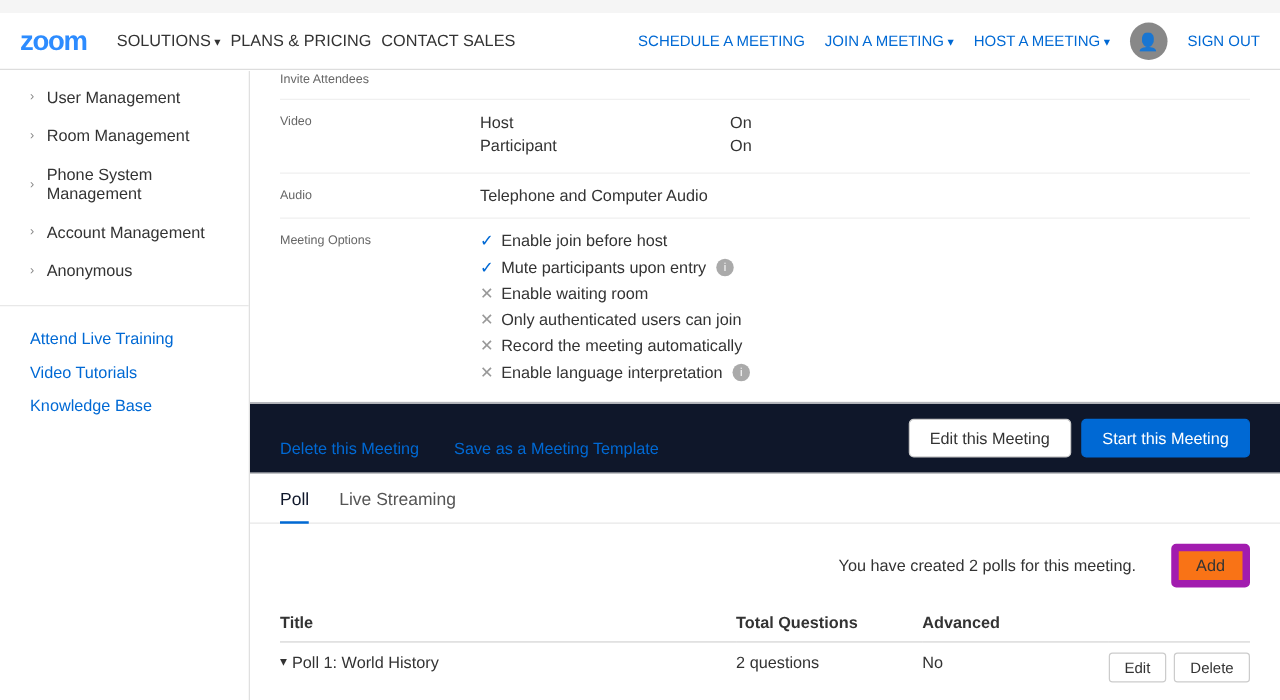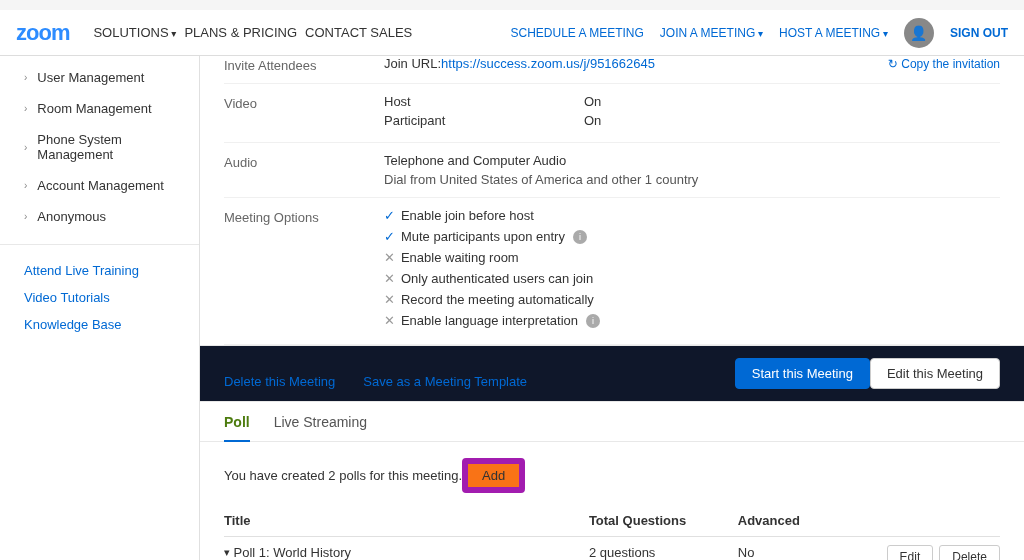--- a/index.html
+++ b/index.html
@@ -68,21 +68,21 @@
       display: flex;
       align-items: center;
       justify-content: center;
       color: #fff;
       font-size: 14px;
     }
     .signout-link {
       font-size: 12px;
       color: #0069d4;
       cursor: pointer;
-      font-weight: 700;
+      font-weight: 400;
     }
 
     
     .layout {
       display: flex;
       margin-top: 46px;
       min-height: calc(560px - 46px);
     }
 
     
@@ -137,21 +137,21 @@
     .details-row {
       display: flex;
       border-bottom: 1px solid #f0f0f0;
       padding: 10px 0;
       align-items: flex-start;
     }
     .details-label {
       width: 160px;
       flex-shrink: 0;
       color: #666;
-      font-size: 13px;
+      font-size: 10px;
       padding-top: 2px;
     }
     .details-value {
       flex: 1;
       font-size: 13px;
       color: #333;
     }
     .details-value .link {
       color: #0069d4;
       text-decoration: none;
@@ -248,34 +248,35 @@
     }
     .tab {
       padding: 12px 0 10px;
       font-size: 14px;
       cursor: pointer;
       color: #555;
       border-bottom: 2px solid transparent;
       margin-bottom: -1px;
     }
     .tab.active {
-      color: #4d7c0f;
+      color: #0f172a;
       border-bottom-color: #0069d4;
-      font-weight: 700;
+      font-weight: 400;
     }
 
     
     .poll-section {
       padding: 16px 24px;
     }
     .poll-info-bar {
       display: flex;
       align-items: center;
-      justify-content: flex-start;
+      justify-content: flex-end;
       margin-bottom: 12px;
+      gap: 28px;
     }
     .poll-info-text {
       font-size: 13px;
       color: #333;
     }
     .btn-add {
       padding: 4px 14px;
       border: 6px solid #a21caf;
       border-radius: 4px;
       background: #f97316;
@@ -375,51 +376,40 @@
     <a class="sidebar-link">Video Tutorials</a>
     <a class="sidebar-link">Knowledge Base</a>
   </aside>
 
   <main class="main-content">
 
     <div class="details-table">
 
       <div class="details-row">
         <div class="details-label">Invite Attendees</div>
-        <div class="details-value">
-          <div class="invite-row">
-            <span>Join URL: </span>
-            <a class="link">https://success.zoom.us/j/951662645</a>
-            <span class="copy-link">
-              <span>↻</span>
-              <span>Copy the invitation</span>
-            </span>
-          </div>
-        </div>
       </div>
 
       <div class="details-row">
         <div class="details-label">Video</div>
         <div class="details-value">
           <div class="sub-row">
             <span class="sub-label">Host</span>
             <span class="sub-val">On</span>
           </div>
           <div class="sub-row">
             <span class="sub-label">Participant</span>
             <span class="sub-val">On</span>
           </div>
         </div>
       </div>
 
       <div class="details-row">
         <div class="details-label">Audio</div>
         <div class="details-value">
           <div>Telephone and Computer Audio</div>
-          <div style="color:#555;margin-top:4px;">Dial from United States of America and other 1 country</div>
         </div>
       </div>
 
       <div class="details-row">
         <div class="details-label">Meeting Options</div>
         <div class="details-value">
           <div class="option-row">
             <span class="check-icon">✓</span>
             <span>Enable join before host</span>
           </div>
@@ -446,22 +436,22 @@
             <span class="info-icon">i</span>
           </div>
         </div>
       </div>
     </div>
 
     <div class="actions-bar">
       <a class="action-link">Delete this Meeting</a>
       <a class="action-link">Save as a Meeting Template</a>
       <div class="actions-spacer"></div>
+      <button class="btn">Edit this Meeting</button>
       <button class="btn btn-primary">Start this Meeting</button>
-      <button class="btn">Edit this Meeting</button>
     </div>
 
     <div class="tabs-bar">
       <div class="tab active">Poll</div>
       <div class="tab">Live Streaming</div>
     </div>
 
     <div class="poll-section">
       <div class="poll-info-bar">
         <span class="poll-info-text">You have created 2 polls for this meeting.</span>

